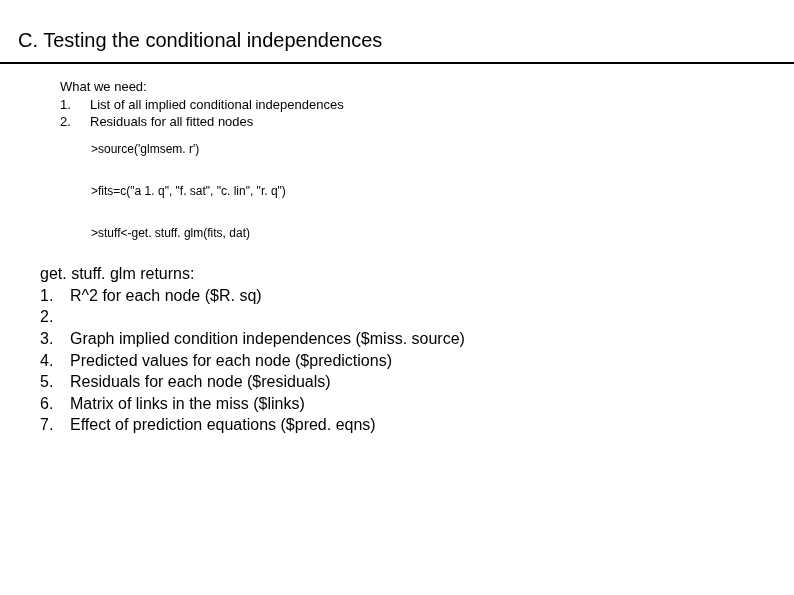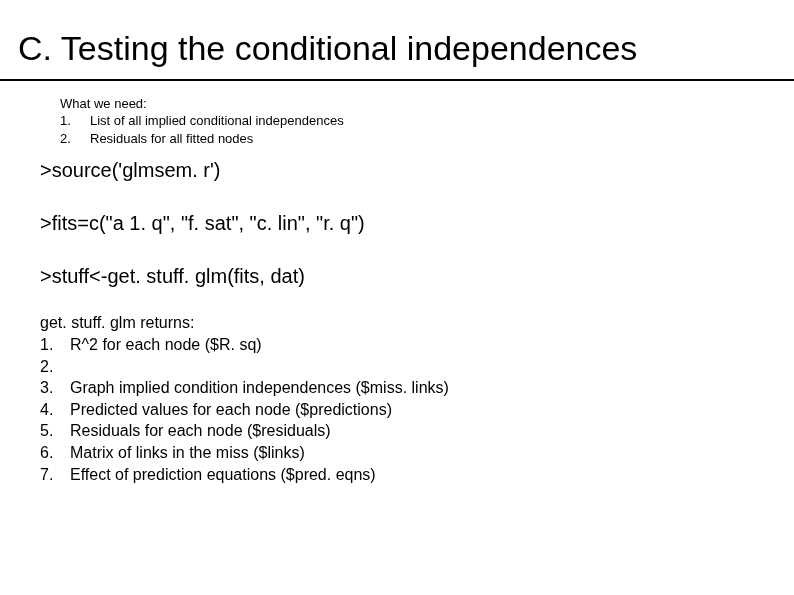--- a/index.html
+++ b/index.html
@@ -13,21 +13,21 @@
   }
   .slide {
     padding: 0;
     width: 100%;
     height: 100%;
   }
   .title-area {
     padding: 28px 0 0 18px;
   }
   .title {
-    font-size: 34px;
+    font-size: 20px;
     font-weight: normal;
     line-height: 1.2;
   }
   .title-rule {
     border: none;
     border-top: 2px solid #000;
     margin: 10px 0 0 0;
     width: 100%;
   }
   .content {
@@ -42,22 +42,22 @@
     padding-left: 0;
   }
   .need-item {
     display: flex;
   }
   .need-num {
     width: 30px;
     flex-shrink: 0;
   }
   .code-line {
-    padding-left: 40px;
-    font-size: 20px;
+    padding-left: 91px;
+    font-size: 12px;
     line-height: 1.35;
     margin-top: 10px;
   }
   .code-line.spaced {
     margin-top: 26px;
   }
   .block2 {
     padding-left: 40px;
     font-size: 16px;
     line-height: 1.35;
@@ -109,21 +109,21 @@
       <div class="ret-list">
         <div class="ret-item">
           <span class="ret-num">1.</span>
           <span>R^2 for each node ($R. sq)</span>
         </div>
         <div class="ret-item">
           <span class="ret-num">2.</span>
         </div>
         <div class="ret-item">
           <span class="ret-num">3.</span>
-          <span>Graph implied condition independences ($miss. links)</span>
+          <span>Graph implied condition independences ($miss. source)</span>
         </div>
         <div class="ret-item">
           <span class="ret-num">4.</span>
           <span>Predicted values for each node ($predictions)</span>
         </div>
         <div class="ret-item">
           <span class="ret-num">5.</span>
           <span>Residuals for each node ($residuals)</span>
         </div>
         <div class="ret-item">

